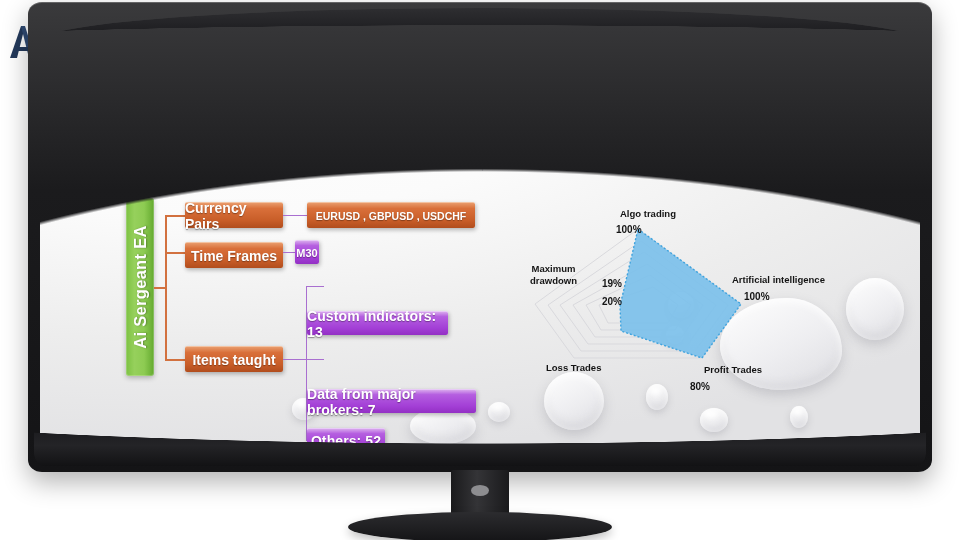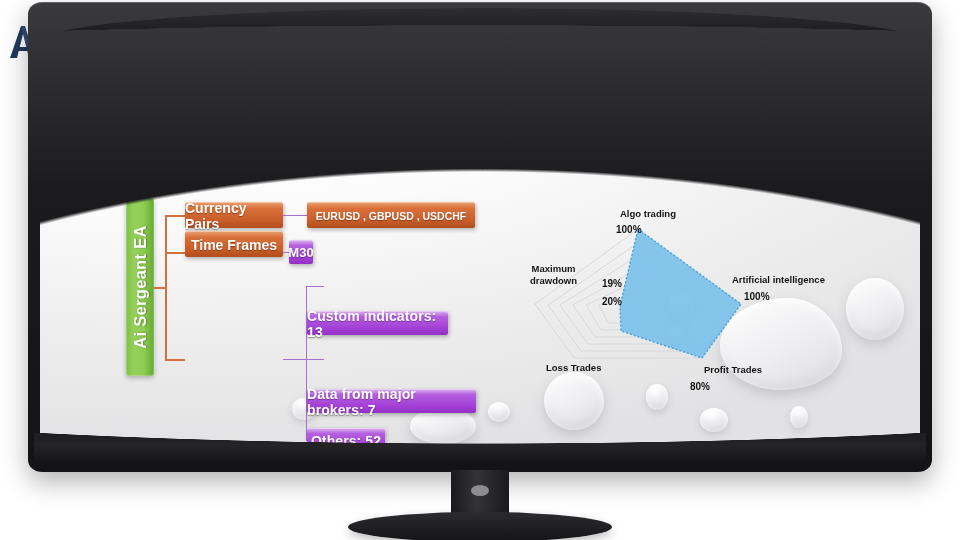--- a/index.html
+++ b/index.html
@@ -201,38 +201,41 @@
 
         <div class="conn" style="left:28px;top:91px;width:12px;height:1.5px;"></div>
         <div class="conn" style="left:39px;top:19px;width:1.5px;height:145px;"></div>
         <div class="conn" style="left:39px;top:19px;width:20px;height:1.5px;"></div>
         <div class="conn" style="left:39px;top:56px;width:20px;height:1.5px;"></div>
         <div class="conn" style="left:39px;top:163px;width:20px;height:1.5px;"></div>
 
         <div class="node orange" style="left:59px;top:6px;width:98px;height:25px;">
           <span>Currency Pairs</span>
         </div>
-        <div class="node orange" style="left:59px;top:35px;width:98px;height:25px;text-align:right;">
+        <div class="node orange" style="left:59px;top:46px;width:98px;height:25px;text-align:right;">
           <span>Time Frames</span>
+        </div>
+        <div class="node orange" style="left:59px;top:150px;width:98px;height:25px;">
+          <span>Items taught</span>
         </div>
 
         <div class="conn p" style="left:157px;top:19px;width:24px;height:1.2px;"></div>
         <div class="conn p" style="left:157px;top:56px;width:24px;height:1.2px;"></div>
         <div class="conn p" style="left:157px;top:163px;width:24px;height:1.2px;"></div>
         <div class="conn p" style="left:180px;top:90px;width:1.2px;height:155px;"></div>
         <div class="conn p" style="left:180px;top:90px;width:18px;height:1.2px;"></div>
         <div class="conn p" style="left:180px;top:127px;width:18px;height:1.2px;"></div>
         <div class="conn p" style="left:180px;top:163px;width:18px;height:1.2px;"></div>
         <div class="conn p" style="left:180px;top:205px;width:18px;height:1.2px;"></div>
         <div class="conn p" style="left:180px;top:244px;width:18px;height:1.2px;"></div>
 
         <div class="node orange" style="left:181px;top:6px;width:168px;height:25px;font-size:10.5px;">
           <span>EURUSD , GBPUSD , USDCHF</span>
         </div>
-        <div class="node purple" style="left:163px;top:44px;width:24px;height:23px;font-size:13px;">
+        <div class="node purple" style="left:169px;top:44px;width:24px;height:23px;font-size:11px;">
           <span>M30</span>
         </div>
         <div class="node purple" style="left:181px;top:115px;width:141px;height:23px;">
           <span>Custom indicators: 13</span>
         </div>
         <div class="node purple" style="left:181px;top:193px;width:169px;height:23px;">
           <span>Data from major brokers: 7</span>
         </div>
         <div class="node purple" style="left:181px;top:232px;width:78px;height:23px;">
           <span>Others: 52</span>

